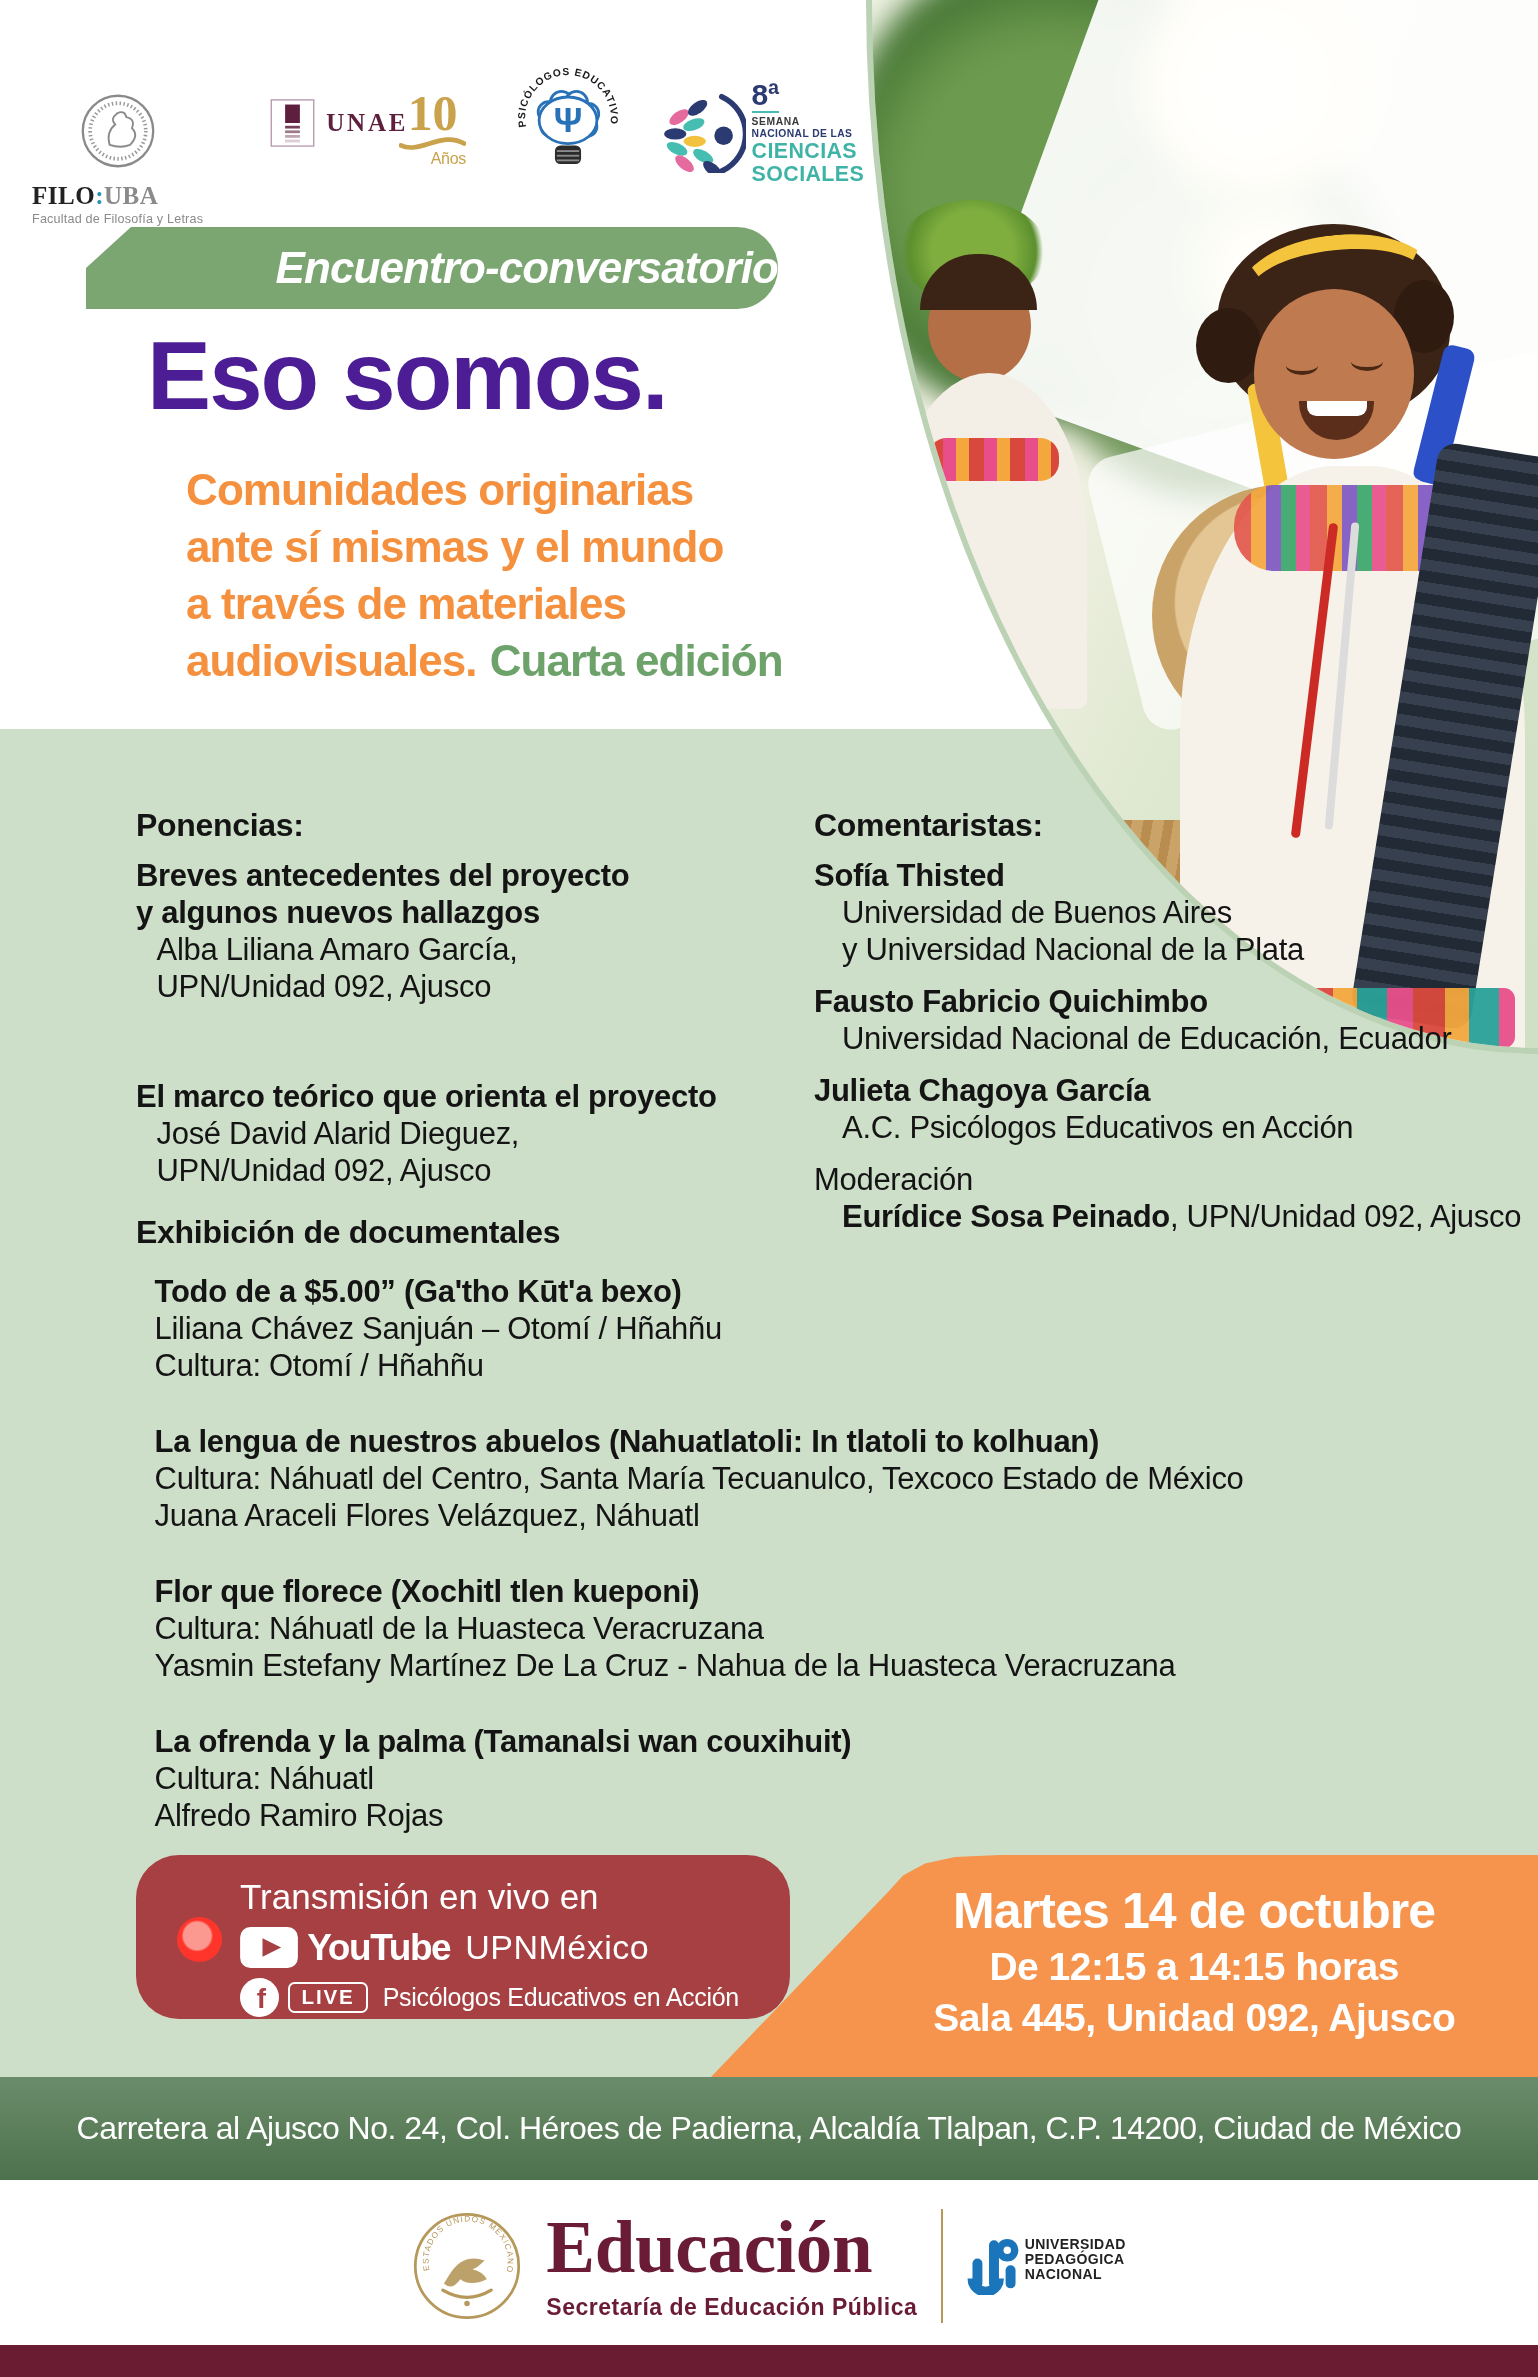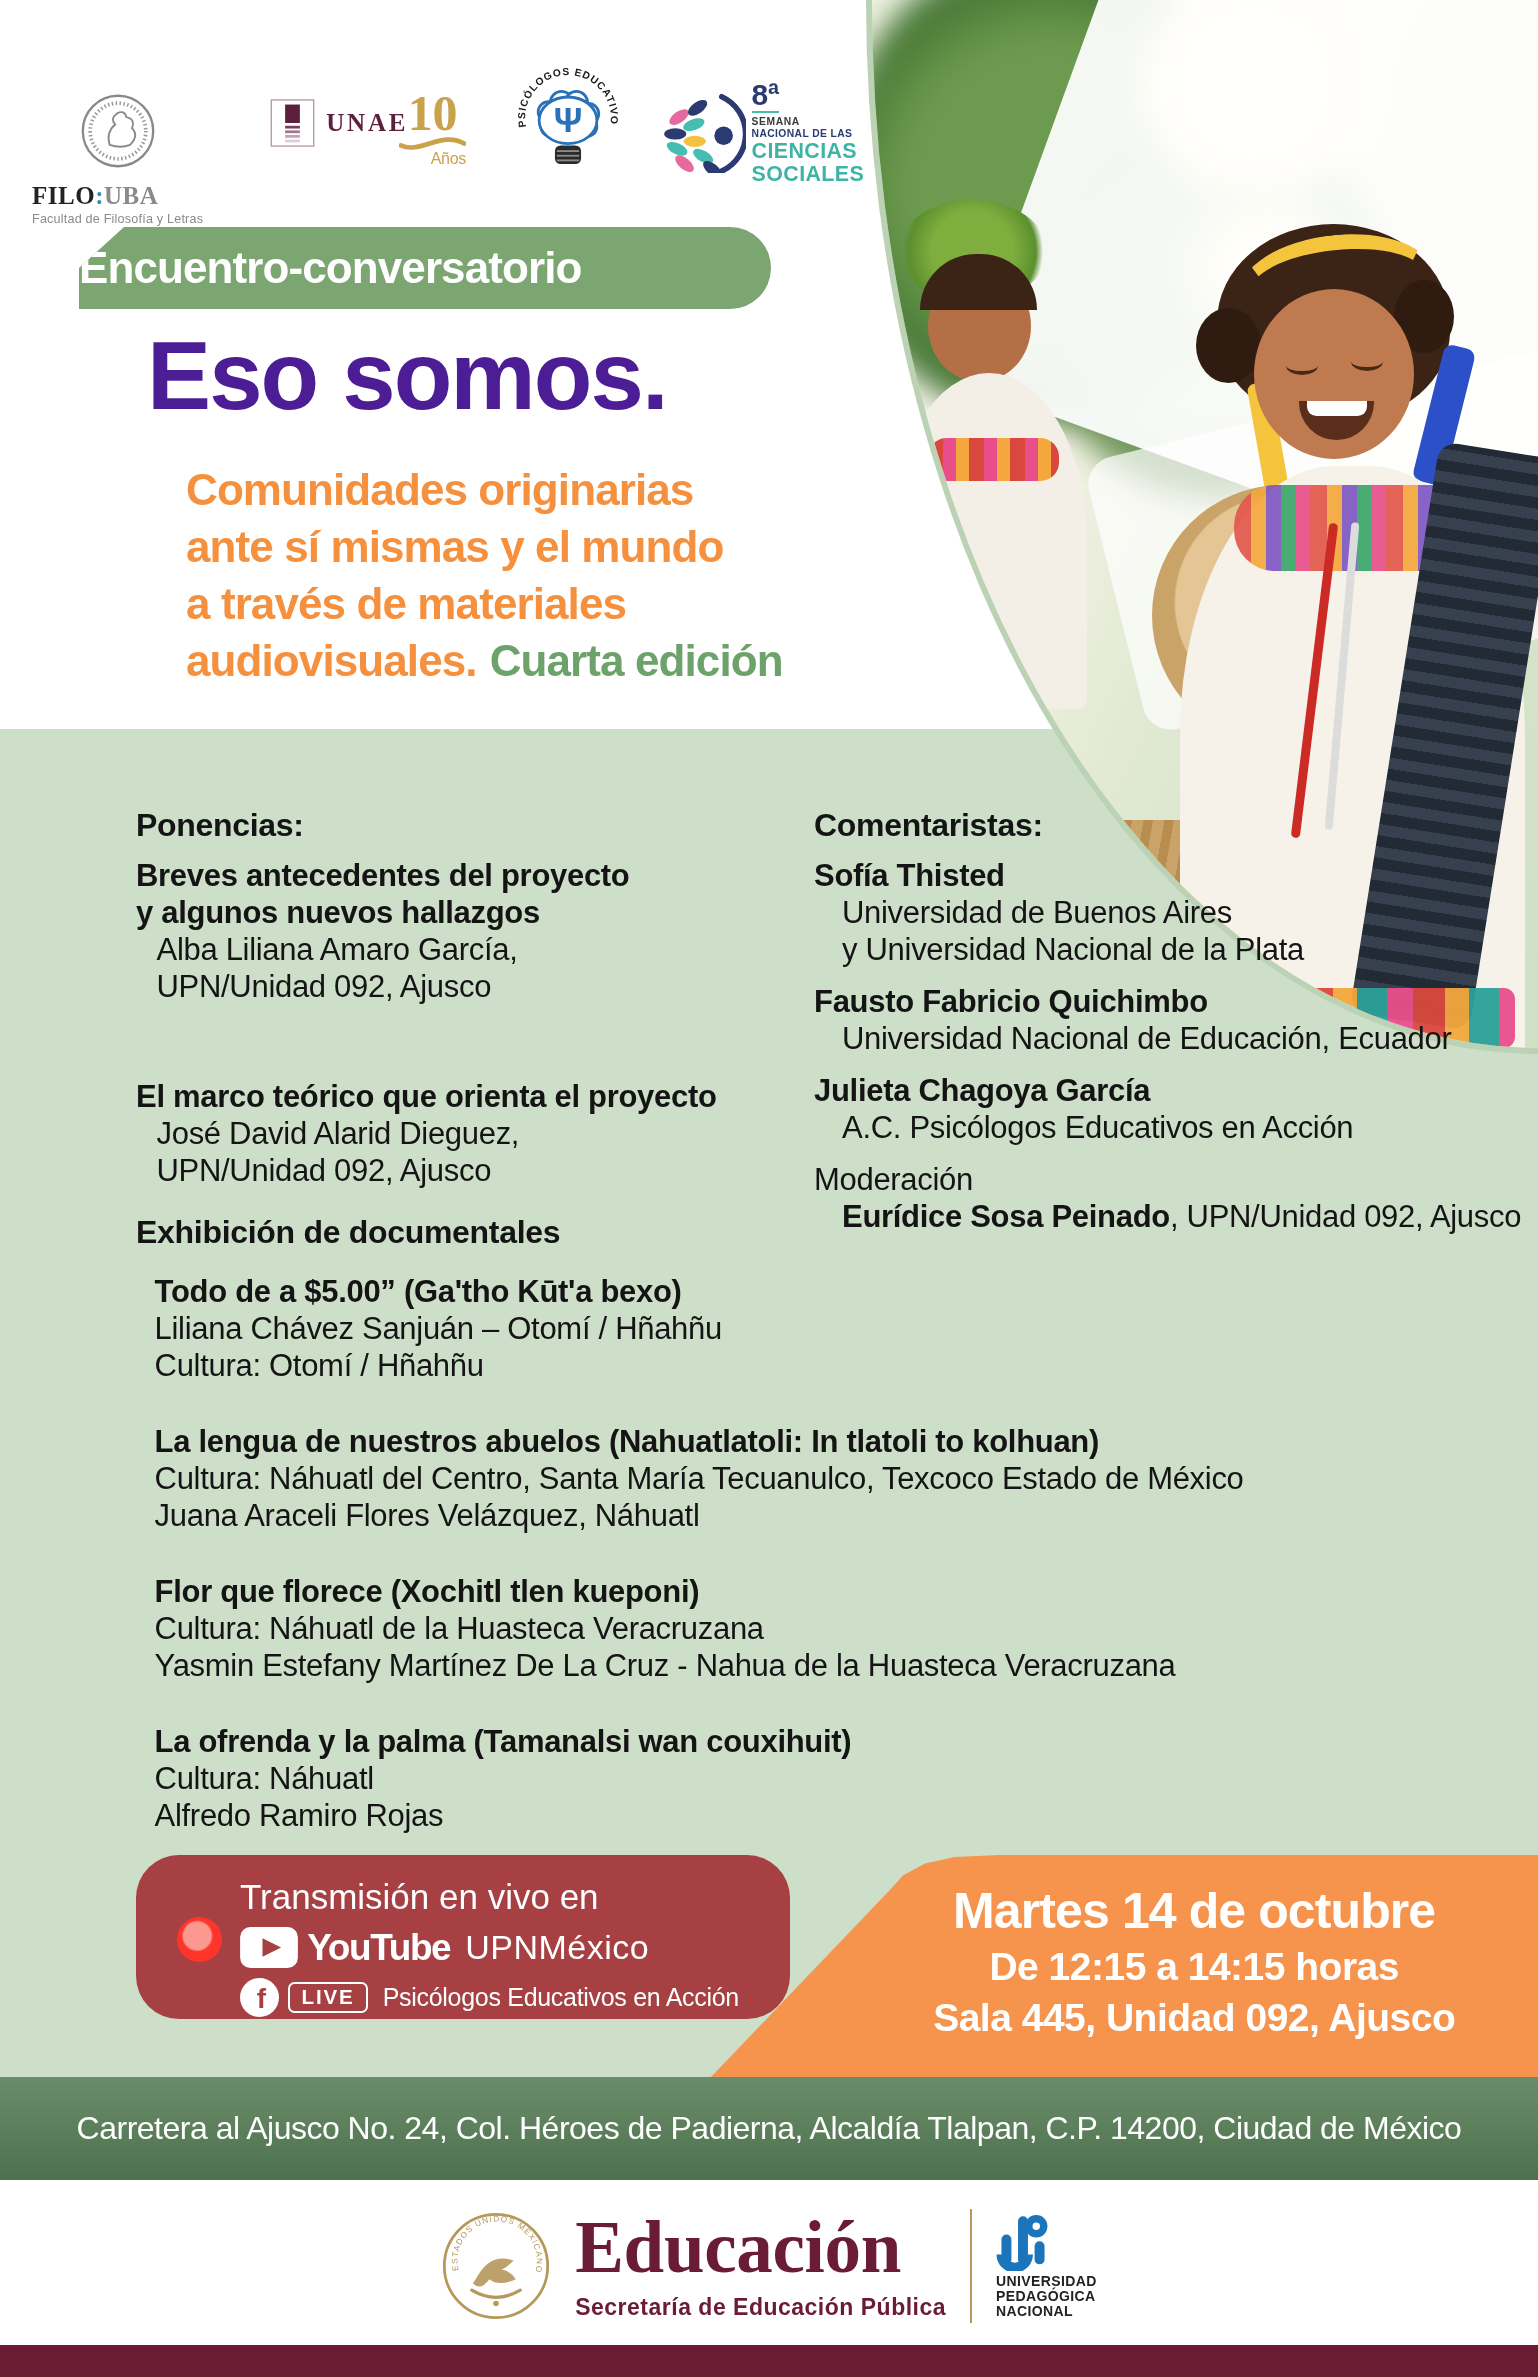--- a/index.html
+++ b/index.html
@@ -33,24 +33,24 @@
   .anos{font-size:16px;color:#C9A24B;margin-top:-3.7px;text-align:right;}
   .logo-pea{left:513px;top:67px;}
   .logo-semana{left:664px;top:80px;display:flex;align-items:center;gap:5.6px;}
   .sem-col{line-height:1;}
   .sem-8{font-size:30px;font-weight:800;color:#2B3A70;border-bottom:2.8px solid #45BDB0;display:inline-block;padding-bottom:0.9px;}
   .sem-s1{font-size:10.3px;font-weight:700;color:#3a3a3a;letter-spacing:0.6px;margin-top:3.7px;}
   .sem-s2{font-size:10.3px;font-weight:700;color:#2B3A70;letter-spacing:0.4px;margin-top:1.9px;}
   .sem-big{font-size:21.4px;font-weight:800;color:#3FB3A6;letter-spacing:0.4px;margin-top:1.9px;}
 
   
-  .badge{left:79px;top:227px;width:692px;height:82px;background:#7BA571;
+  .badge{left:86px;top:227px;width:692px;height:82px;background:#7BA571;
          border-radius:0 41px 41px 0;
          clip-path:polygon(0 100%,0 41px,45px 0,100% 0,100% 100%);
-         display:flex;align-items:center;justify-content:flex-start;}
+         display:flex;align-items:center;justify-content:flex-end;font-style:italic;}
   .badge-text{color:#ffffff;font-size:44px;font-weight:700;letter-spacing:-0.9px;}
   .title{left:147px;top:328px;font-size:96px;font-weight:700;color:#4c1d95;letter-spacing:-1.9px;line-height:1;}
   .subtitle{left:186px;top:461px;font-size:44px;font-weight:700;line-height:57px;letter-spacing:-0.9px;}
   .sub-orange{color:#F5913E;}
   .sub-green{color:#6DA26A;margin-left:13px;}
 
   
   .col{line-height:37px;font-size:31px;}
   .col-left{left:136px;top:807px;width:662px;}
   .col-right{left:814px;top:807px;width:718px;}
@@ -95,21 +95,21 @@
   .band{left:0;top:2077px;width:1538px;height:103px;
         background:linear-gradient(180deg,#6B8C6A,#4E724D);
         display:flex;align-items:center;justify-content:center;}
   .band-text{color:#ffffff;font-size:32px;letter-spacing:-0.5px;}
 
   
   .footer{left:0;top:2196px;width:1538px;height:140px;display:flex;align-items:center;justify-content:center;gap:24px;}
   .sep-word{font-family:"Liberation Serif",serif;font-size:73px;font-weight:700;color:#6A1B35;line-height:1;}
   .sep-sub{font-size:23px;font-weight:700;color:#6A1B35;letter-spacing:0.5px;margin-top:9.3px;}
   .divider{width:1.9px;height:114px;background:#B5985A;}
-  .upn-block{display:flex;flex-direction:column;align-items:flex-start;gap:3.7px;}
+  .upn-block{display:flex;flex-direction:row;align-items:flex-start;gap:3.7px;}
   .upn-lines{font-size:14px;font-weight:700;color:#222;line-height:15px;letter-spacing:0.4px;}
   .maroon-band{left:0;top:2345px;width:1538px;height:32px;background:#691C32;}
 </style>
 </head>
 <body>
 
 <div class="page">
 
   <div class="abs green-bg"></div>
 

